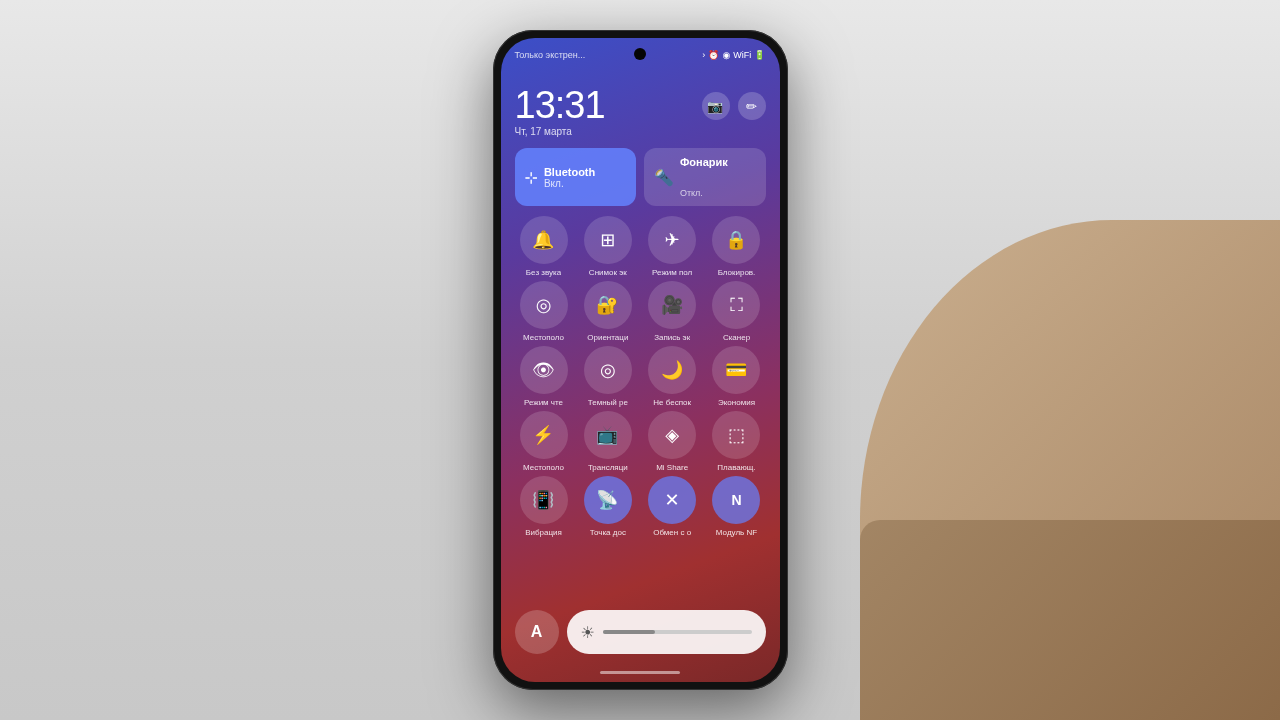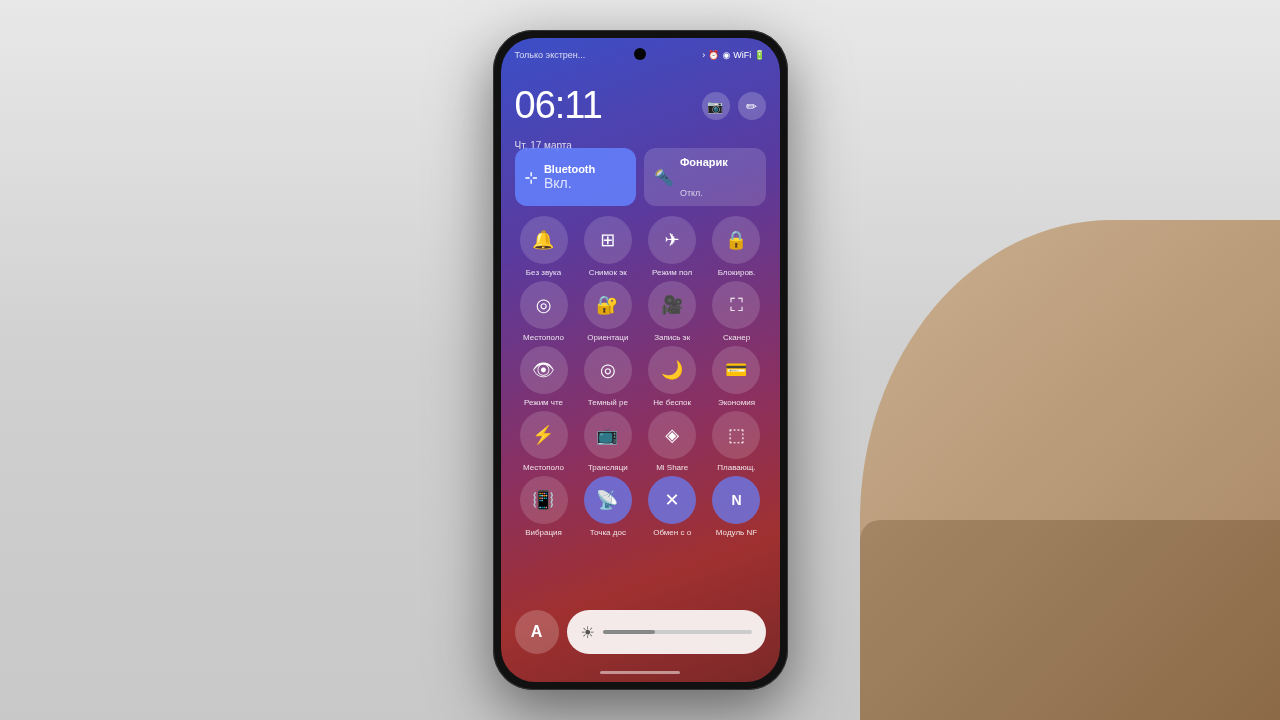--- a/index.html
+++ b/index.html
@@ -121,21 +121,21 @@
       font-size: 38px;
       font-weight: 300;
       color: white;
       line-height: 1;
       letter-spacing: -1px;
     }
 
     .date-display {
       font-size: 10px;
       color: rgba(255,255,255,0.8);
-      margin-top: 16px;
+      margin-top: 2px;
     }
 
     .time-icons {
       display: flex;
       gap: 8px;
       margin-top: 6px;
     }
 
     .time-icon-btn {
       width: 28px;
@@ -179,21 +179,21 @@
     .tile-bt-text {}
 
     .tile-bt-title {
       font-size: 11px;
       font-weight: bold;
       color: white;
       text-align: right;
     }
 
     .tile-bt-sub {
-      font-size: 14px;
+      font-size: 10px;
       color: rgba(255,255,255,0.8);
     }
 
     .tile-flashlight {
       flex: 1;
       background: rgba(255,255,255,0.15);
       border-radius: 12px;
       padding: 8px 10px;
       display: flex;
       align-items: center;
@@ -366,21 +366,21 @@
           <span class="status-icon">›</span>
           <span class="status-icon">⏰</span>
           <span class="status-icon">◉</span>
           <span class="status-icon">WiFi</span>
           <span class="status-icon">🔋</span>
         </div>
       </div>
 
       <div class="time-section">
         <div class="time-block">
-          <div class="time-display">06:11</div>
+          <div class="time-display">13:31</div>
           <div class="date-display">Чт, 17 марта</div>
         </div>
         <div class="time-icons">
           <div class="time-icon-btn">📷</div>
           <div class="time-icon-btn">✏</div>
         </div>
       </div>
 
       <div class="quick-tiles">
 

